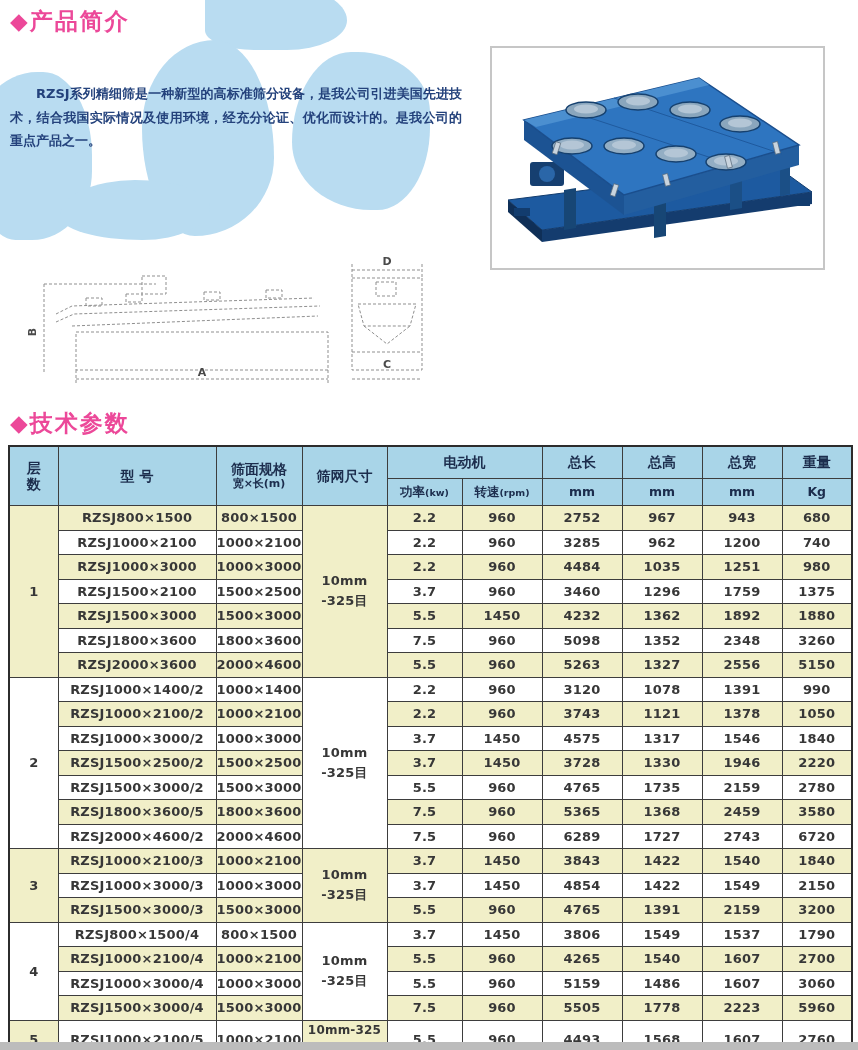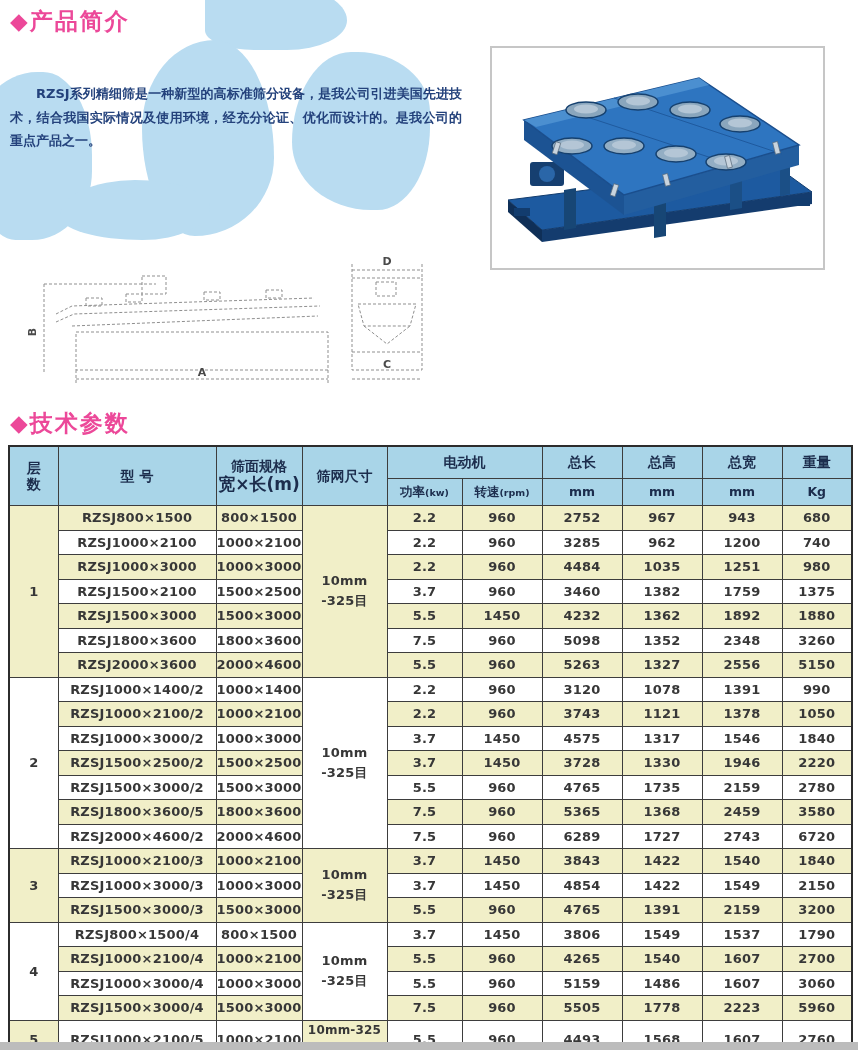--- a/index.html
+++ b/index.html
@@ -48,21 +48,21 @@
   }
   #spec-table th,#spec-table td{
     border:1px solid #3d3d3d;text-align:center;vertical-align:middle;
     padding:0;overflow:hidden;
   }
   #spec-table thead th{
     background:#a9d5e8;color:#1c2d4d;font-weight:bold;font-size:14px;line-height:1.15;
   }
   #spec-table thead tr.hdr1 th{height:31px;}
   #spec-table thead tr.hdr2 th{height:26px;font-size:12.5px;}
-  #spec-table thead .sub{font-size:17px;font-weight:bold;margin-top:1px;}
+  #spec-table thead .sub{font-size:11px;font-weight:bold;margin-top:1px;}
   #spec-table thead .u{font-size:9.5px;font-weight:bold;}
   #spec-table tbody td{
     height:23.5px;font-size:13px;font-weight:bold;color:#373737;
     letter-spacing:0.2px;
   }
   #spec-table tbody tr.y td{background:#f1efc8;}
   #spec-table tbody tr.w td{background:#ffffff;}
   #spec-table tbody td.merged.y{background:#f1efc8 !important;}
   #spec-table tbody td.merged.w{background:#ffffff !important;}
   #spec-table tbody td.mesh{font-size:13px;line-height:1.55;}
@@ -262,21 +262,21 @@
         <td>1035</td>
         <td>1251</td>
         <td>980</td>
       </tr>
       <tr class="w">
         <td>RZSJ1500×2100</td>
         <td>1500×2500</td>
         <td>3.7</td>
         <td>960</td>
         <td>3460</td>
-        <td>1382</td>
+        <td>1296</td>
         <td>1759</td>
         <td>1375</td>
       </tr>
       <tr class="y">
         <td>RZSJ1500×3000</td>
         <td>1500×3000</td>
         <td>5.5</td>
         <td>1450</td>
         <td>4232</td>
         <td>1362</td>

